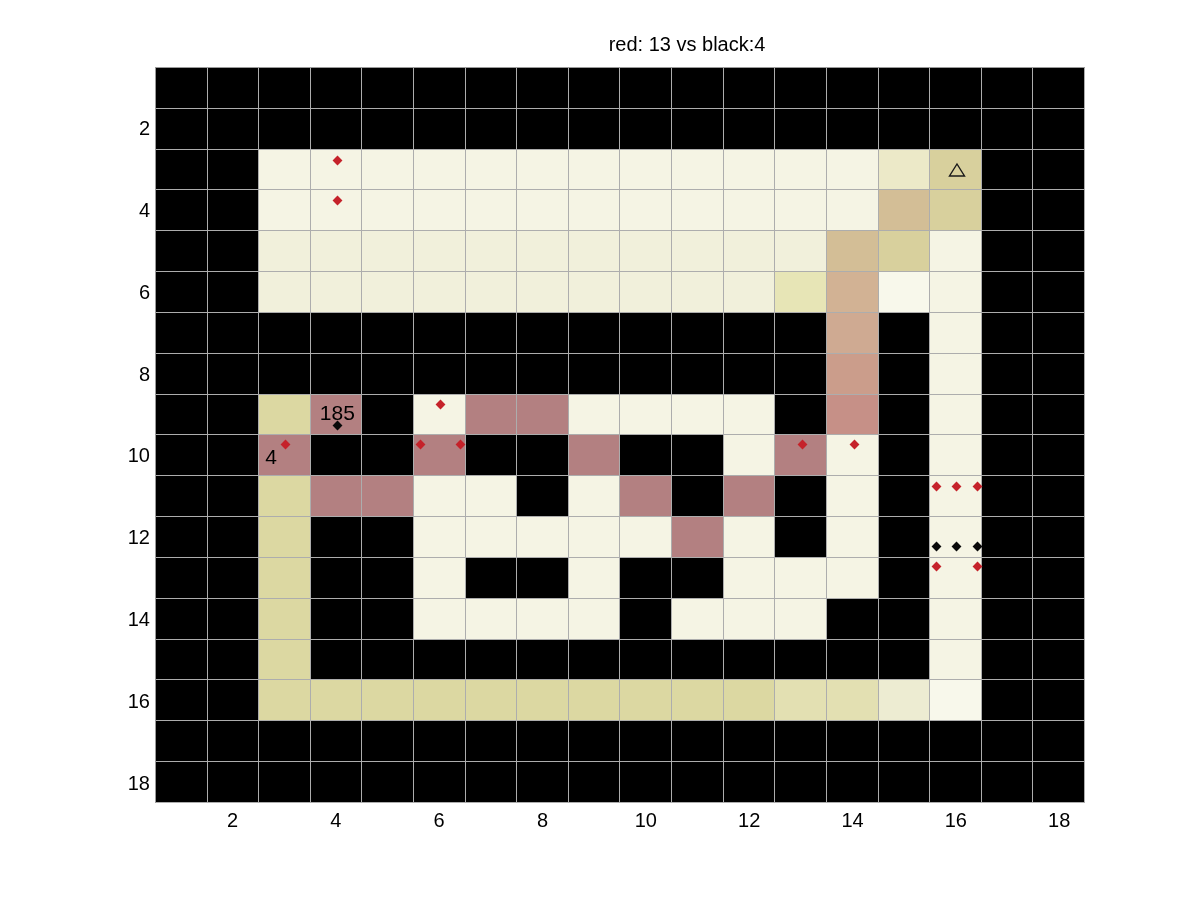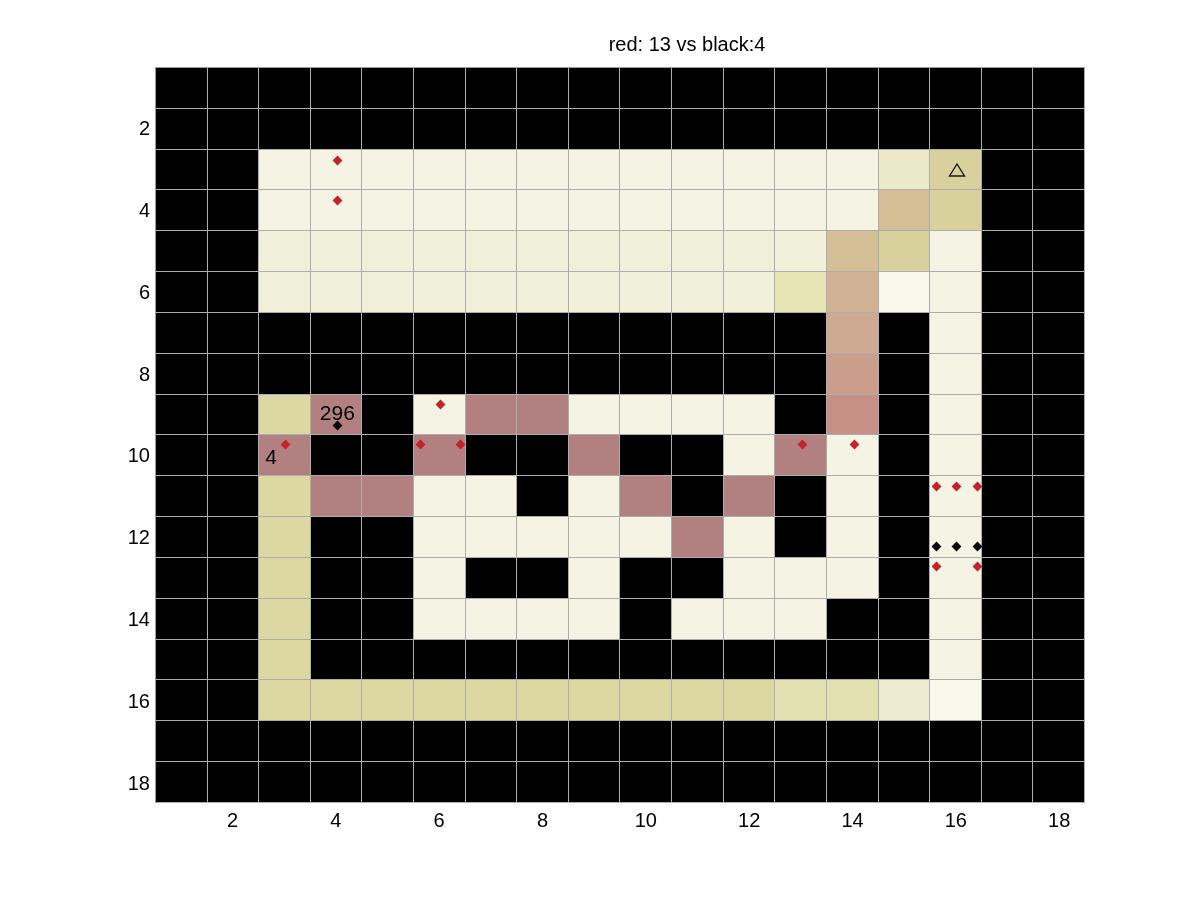--- a/index.html
+++ b/index.html
@@ -397,21 +397,21 @@
       <div class="marker" style="background: rgb(197, 34, 42); left: 818px; top: 415.202px;"></div>
       <div class="marker" style="background: rgb(197, 34, 42); left: 776.667px; top: 494.936px;"></div>
       <div class="marker" style="background: rgb(197, 34, 42); left: 818px; top: 494.936px;"></div>
       <div class="marker" style="background: rgb(10, 10, 10); left: 178.367px; top: 353.869px;"></div>
       <div class="marker" style="background: rgb(10, 10, 10); left: 776.667px; top: 475.309px;"></div>
       <div class="marker" style="background: rgb(10, 10, 10); left: 797.333px; top: 475.309px;"></div>
       <div class="marker" style="background: rgb(10, 10, 10); left: 818px; top: 475.309px;"></div>
       <svg width="18" height="16" class="triangle-svg" style="left: 791.833px; top: 93.7222px;">
         <polygon points="9,2 16.5,14 1.5,14" fill="none" stroke="#1a1a1a" stroke-width="1.4"></polygon>
       </svg>
-      <div class="cell-label" style="left: 181.35px; top: 345.102px;">296</div>
+      <div class="cell-label" style="left: 181.35px; top: 345.102px;">185</div>
       <div class="cell-label" style="left: 115.217px; top: 388.853px;">4</div>
     </div>
   <div id="xticks">
       <div class="tick-label x" style="left: 202.5px; top: 808px;">2</div>
       <div class="tick-label x" style="left: 305.833px; top: 808px;">4</div>
       <div class="tick-label x" style="left: 409.167px; top: 808px;">6</div>
       <div class="tick-label x" style="left: 512.5px; top: 808px;">8</div>
       <div class="tick-label x" style="left: 615.833px; top: 808px;">10</div>
       <div class="tick-label x" style="left: 719.167px; top: 808px;">12</div>
       <div class="tick-label x" style="left: 822.5px; top: 808px;">14</div>

